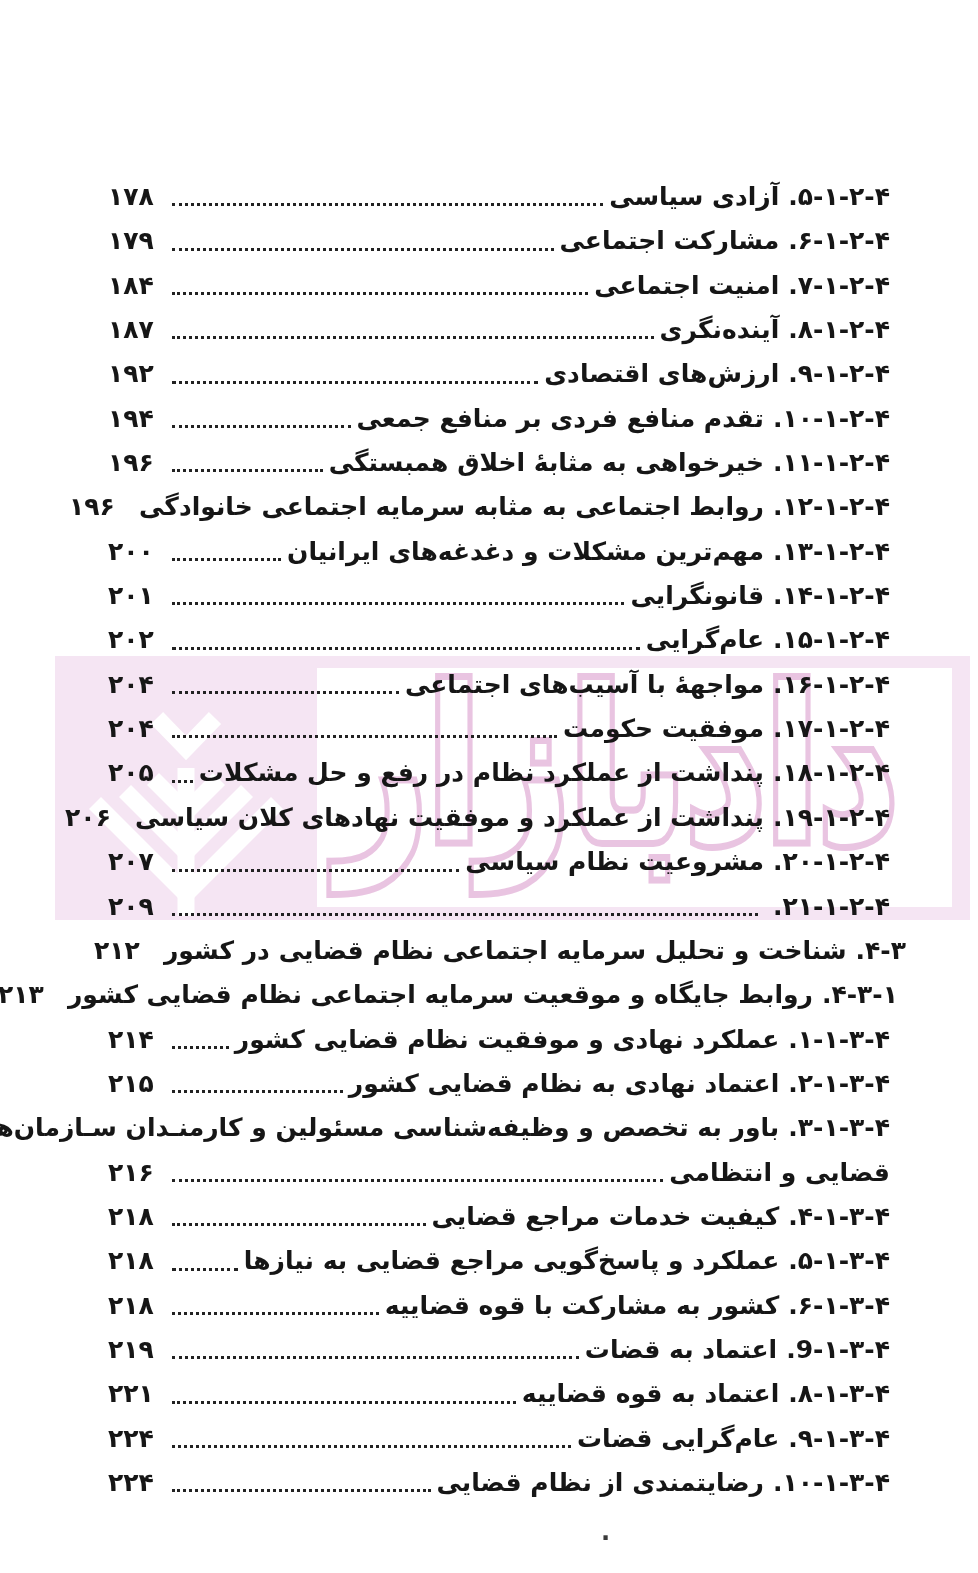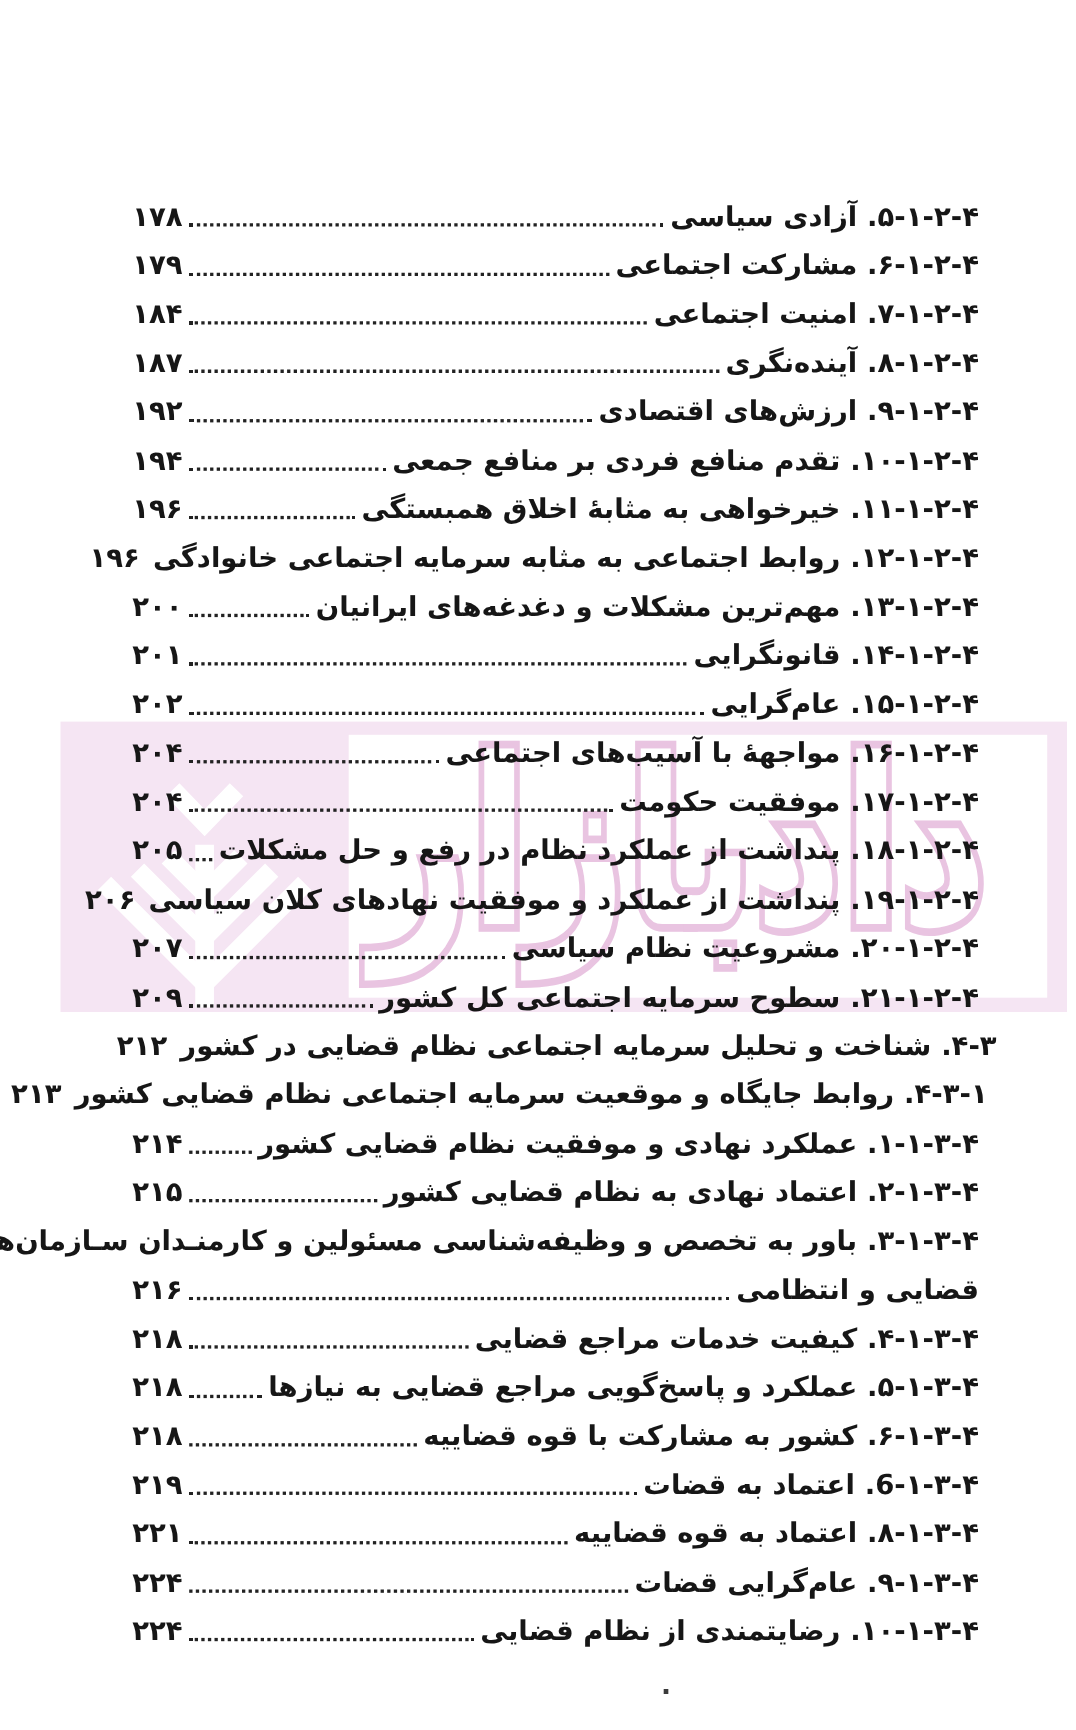--- a/index.html
+++ b/index.html
@@ -46,21 +46,21 @@
     white-space:nowrap;
   }
   .num{flex:none;margin-left:9px;}
   .title{flex:none;text-align:center;}
   .dots{
     flex:1 1 0;min-width:0;
     align-self:flex-end;
     border-bottom:3px dotted #222222;
     margin:0 6px 13px 6px;
   }
-  .page{flex:none;min-width:58px;text-align:right;}
+  .page{flex:none;min-width:58px;text-align:left;}
   .row.lvl2{margin-right:-16px;}
   .row.lvl3{margin-right:-8px;}
   
   .footer-dot{
     position:absolute;left:601px;top:1520px;z-index:1;
     font-size:24px;font-weight:700;color:#3a3a3a;
     line-height:24px;
   }
 </style>
 </head>
@@ -175,21 +175,20 @@
     <span class="page">۲۰۶</span>
   </div>
     <div class="row">
     <span class="num">۴-‏۲-‏۱-‏۲۰.</span>
     <span class="title">مشروعیت نظام سیاسی</span>
     <span class="dots"></span>
     <span class="page">۲۰۷</span>
   </div>
     <div class="row">
     <span class="num">۴-‏۲-‏۱-‏۲۱.</span>
-    <span class="title">سطوح سرمایه اجتماعی کل کشور</span>
     <span class="dots"></span>
     <span class="page">۲۰۹</span>
   </div>
     <div class="row lvl2">
     <span class="num">۳-‏۴.</span>
     <span class="title">شناخت و تحلیل سرمایه اجتماعی نظام قضایی در کشور</span>
     <span class="dots"></span>
     <span class="page">۲۱۲</span>
   </div>
     <div class="row lvl3">
@@ -233,21 +232,21 @@
     <span class="dots"></span>
     <span class="page">۲۱۸</span>
   </div>
     <div class="row">
     <span class="num">۴-‏۳-‏۱-‏۶.</span>
     <span class="title">کشور به مشارکت با قوه قضاییه</span>
     <span class="dots"></span>
     <span class="page">۲۱۸</span>
   </div>
     <div class="row">
-    <span class="num">۴-‏۳-‏۱-‏6.</span>
+    <span class="num">۴-‏۳-‏۱-‏9.</span>
     <span class="title">اعتماد به قضات</span>
     <span class="dots"></span>
     <span class="page">۲۱۹</span>
   </div>
     <div class="row">
     <span class="num">۴-‏۳-‏۱-‏۸.</span>
     <span class="title">اعتماد به قوه قضاییه</span>
     <span class="dots"></span>
     <span class="page">۲۲۱</span>
   </div>

